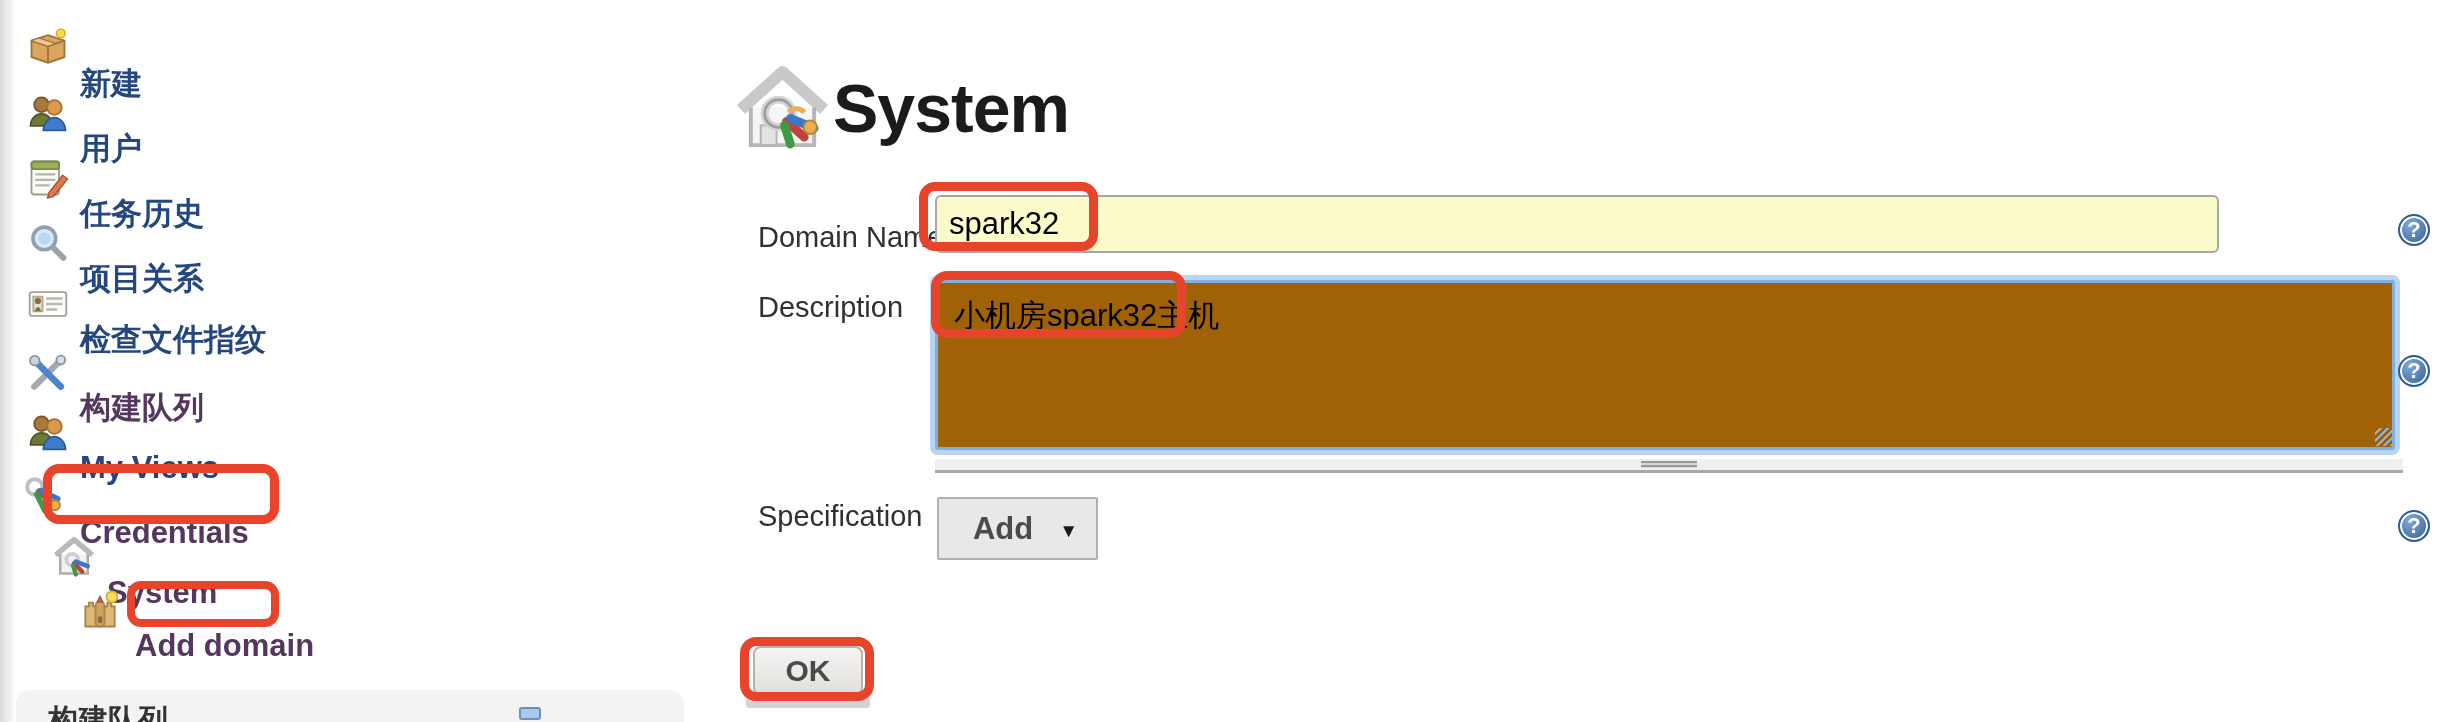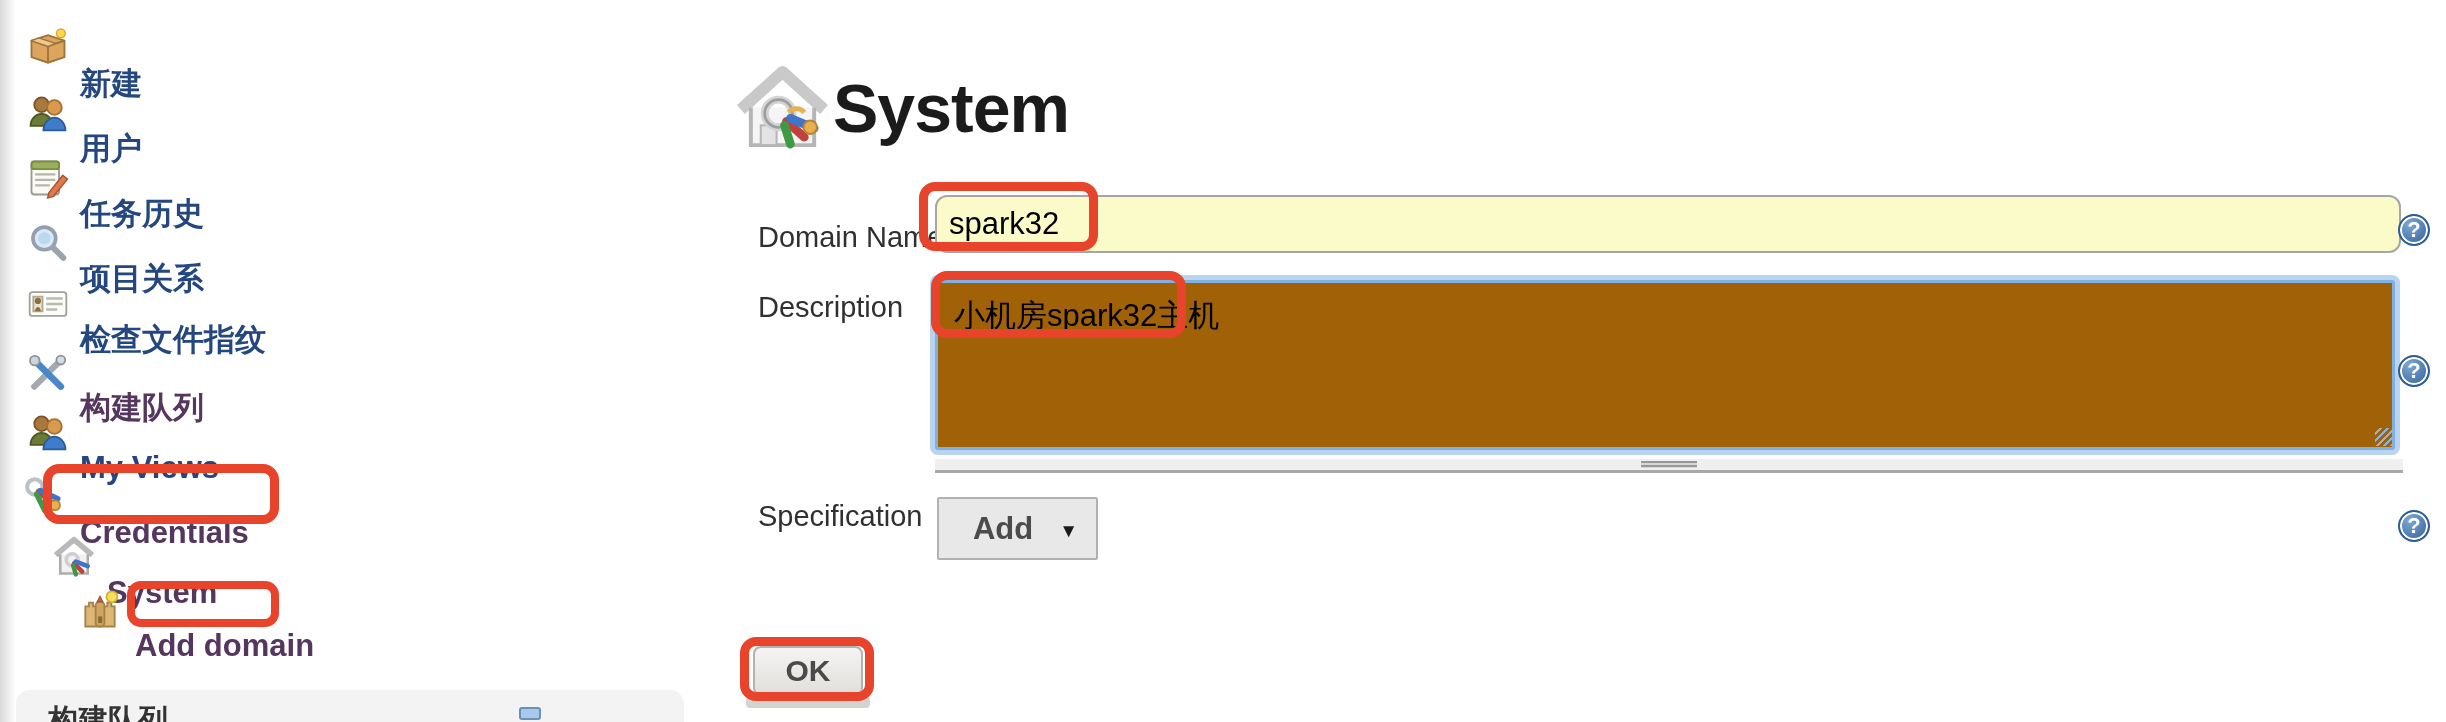--- a/index.html
+++ b/index.html
@@ -47,22 +47,22 @@
   .hd-ico svg{width:100%;height:100%;display:block;}
   .page-title{
     position:absolute;left:833px;top:74px;
     font-size:68px;font-weight:bold;color:#1b1b1b;line-height:1;letter-spacing:-1px;
   }
   .f-label{
     position:absolute;left:758px;
     font-size:29px;color:var(--label);white-space:nowrap;
   }
   .domain-input{
-    position:absolute;left:935px;top:195px;width:1466px;height:58px;
-    background:#fbfbc9;border:2px solid #a6a6a6;border-radius:12px;
+    position:absolute;left:935px;top:195px;width:1284px;height:58px;
+    background:#fbfbc9;border:2px solid #a6a6a6;border-radius:6px;
     font-family:inherit;font-size:31px;color:#000;padding:0 12px;outline:none;
   }
   .desc-area{
     position:absolute;left:935px;top:280px;width:1460px;height:170px;
     background:#a16207;border:3px solid #7fb0e2;border-radius:3px;
     box-shadow:0 0 0 5px #b9d4f0;
     font-family:inherit;font-size:31px;color:#000;
     padding:14px 16px;resize:none;outline:none;overflow:hidden;line-height:1.25;
   }
   .corner-grip{

